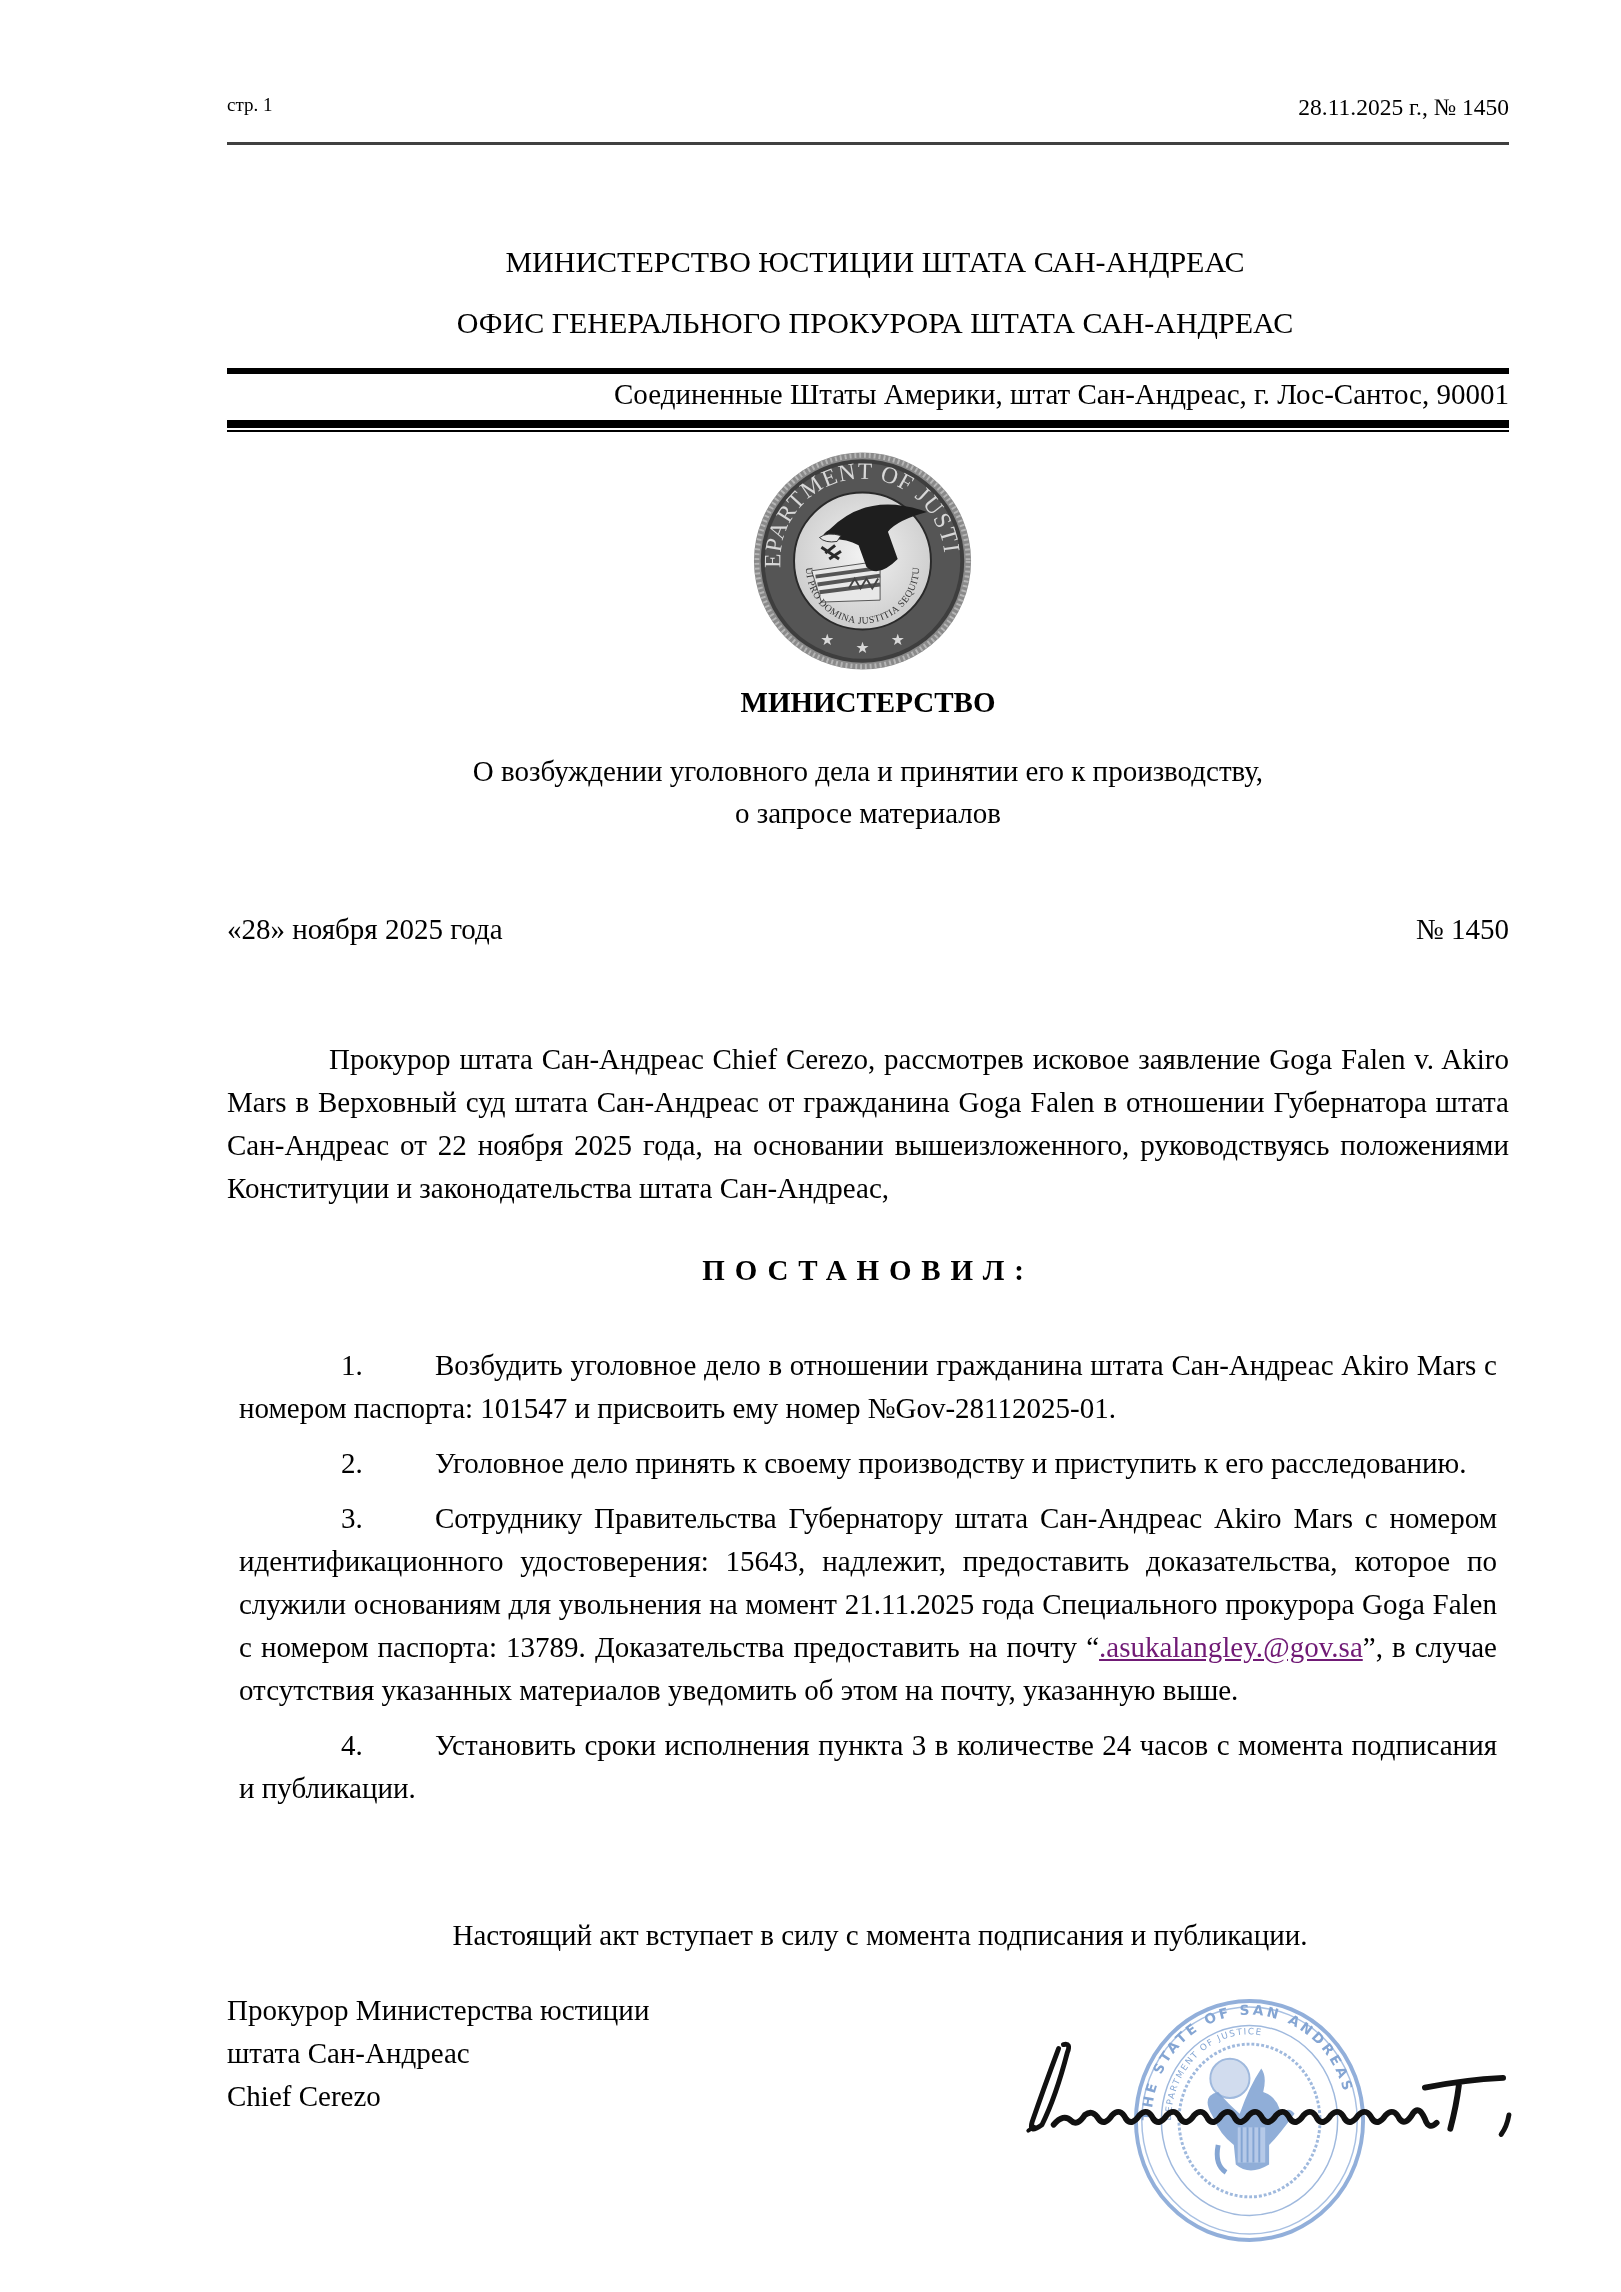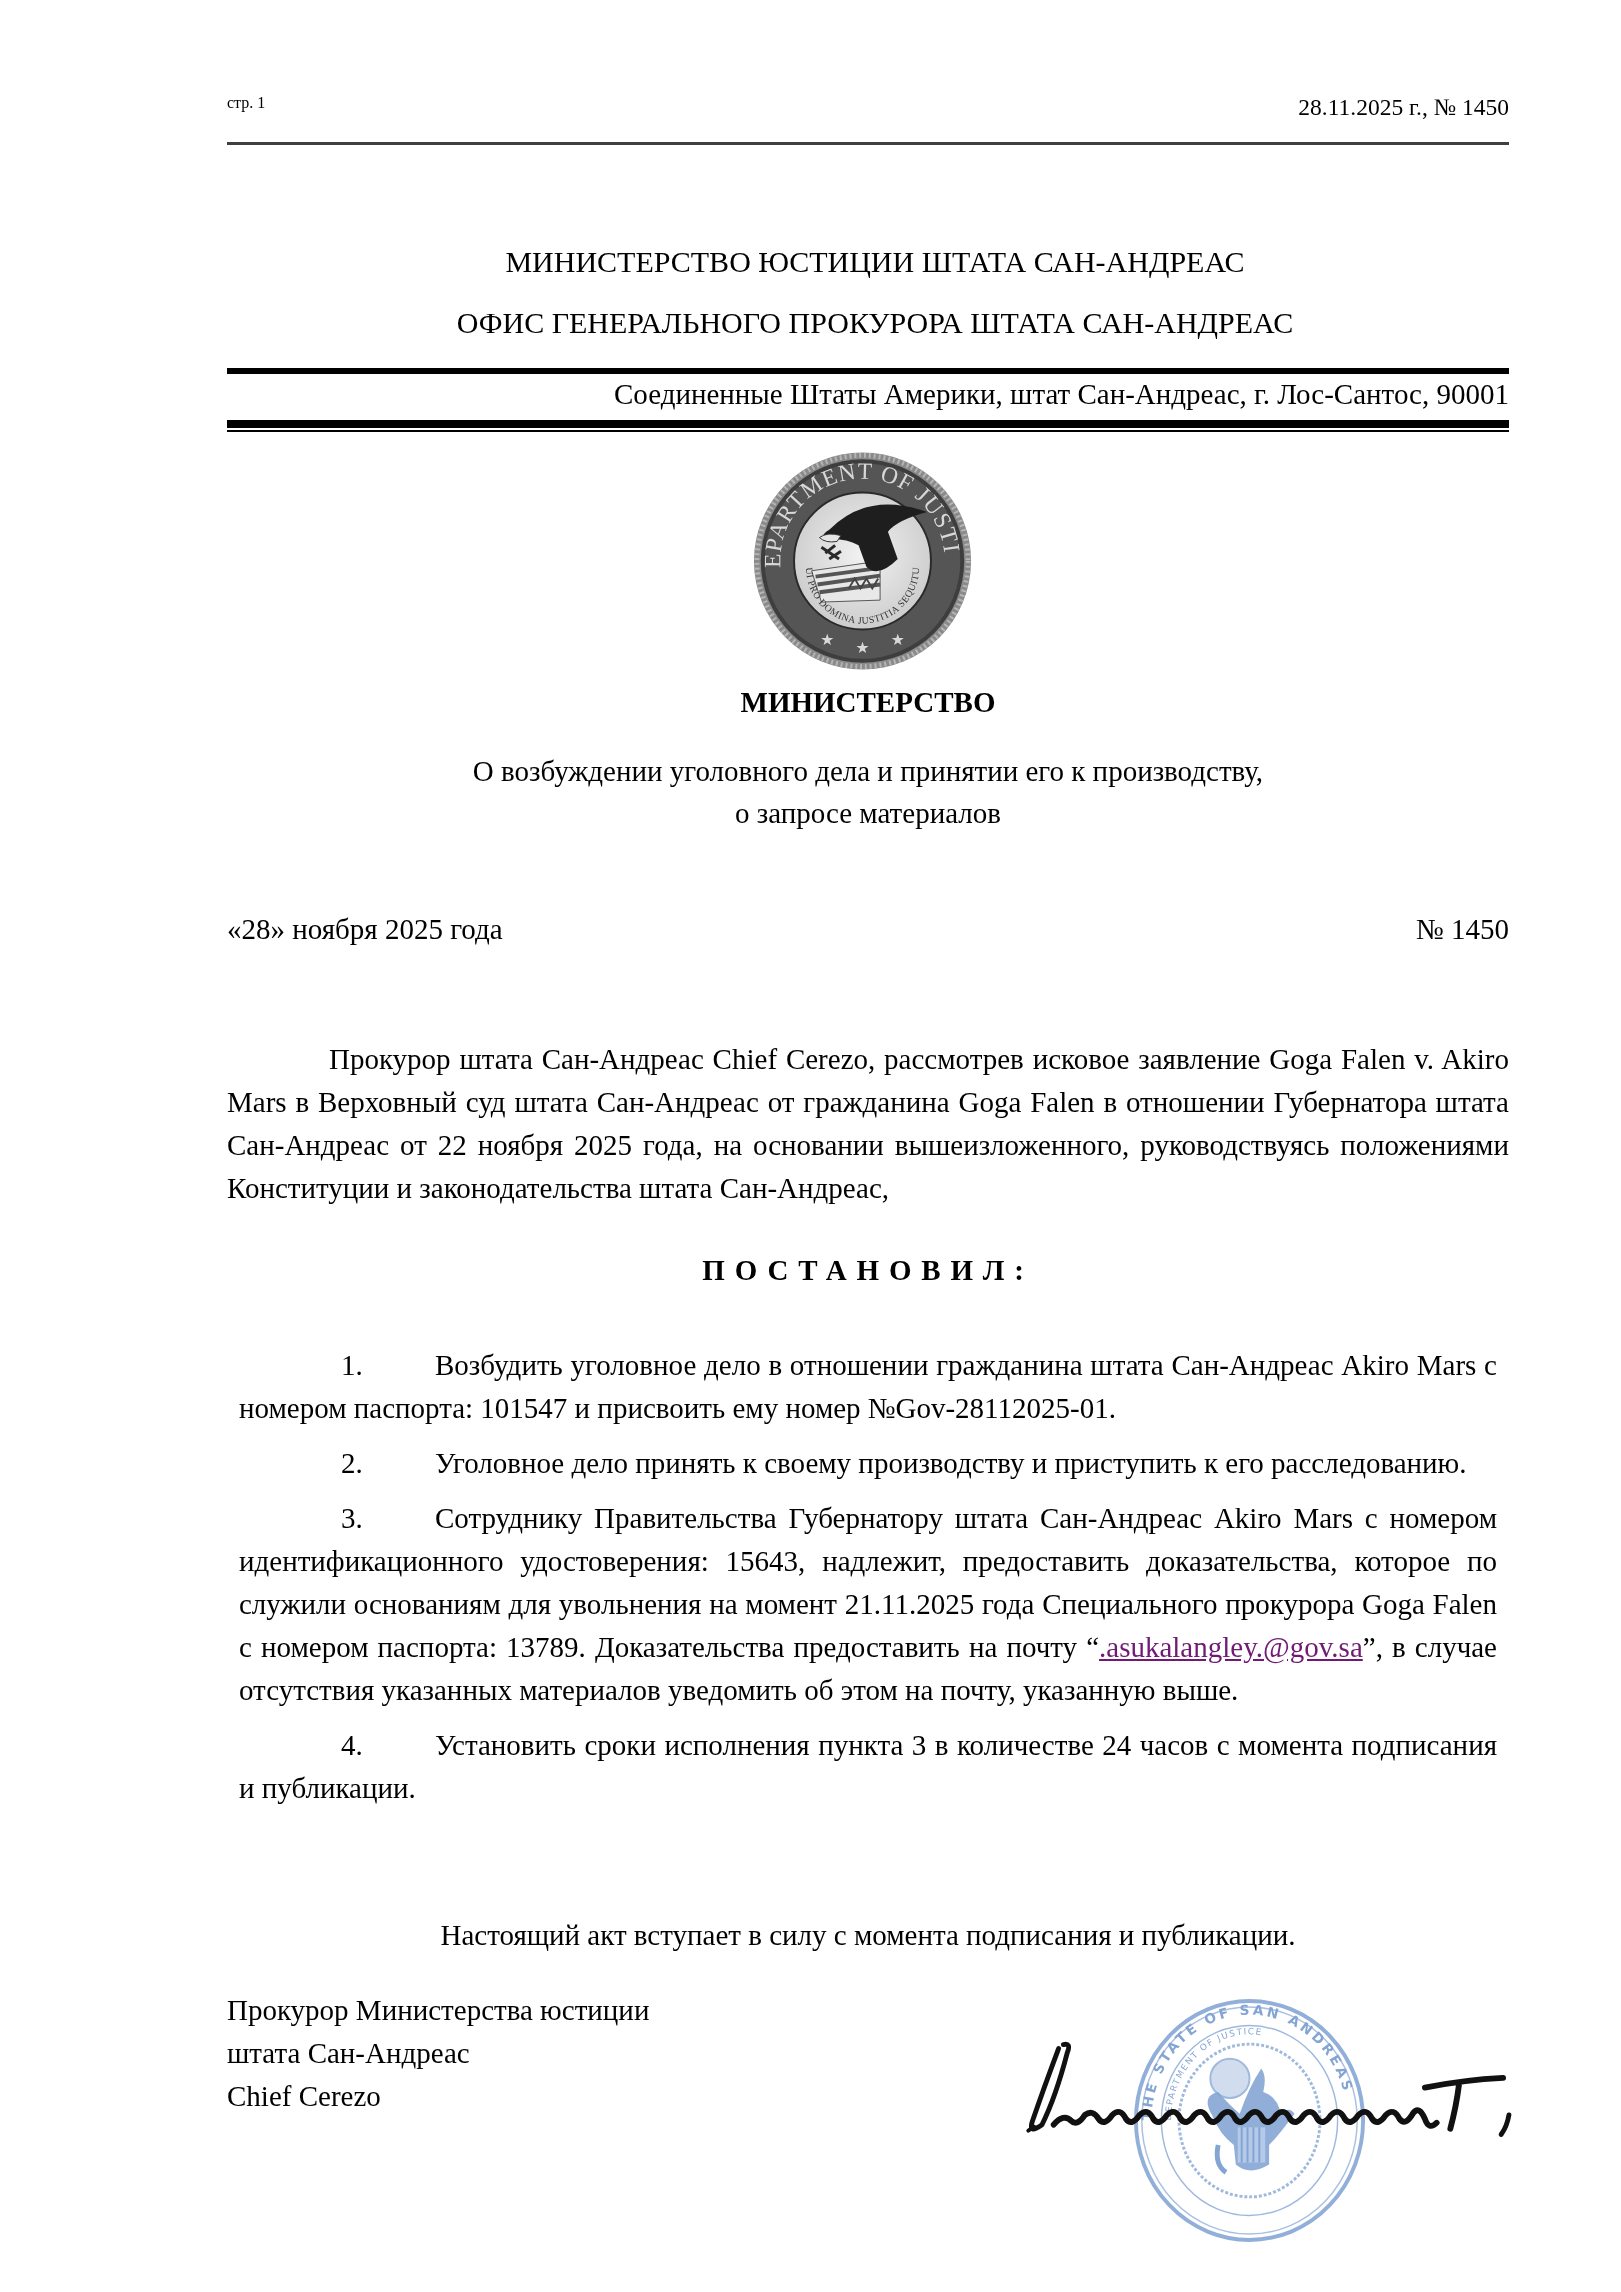--- a/index.html
+++ b/index.html
@@ -1,19 +1,19 @@
 <!DOCTYPE html>
 <html><head>
 <meta charset="utf-8">
 <style>
   html, body { margin: 0; padding: 0; background: #ffffff; }
   body { width: 1621px; height: 2293px; position: relative; overflow: hidden;
          font-family: "Liberation Serif", "DejaVu Serif", serif; color: #000; }
   .abs { position: absolute; }
-  .page-header-left { left: 227px; top: 94px; font-size: 16px; }
+  .page-header-left { left: 227px; top: 94px; font-size: 19px; }
   .page-header-right { right: 112px; top: 94px; font-size: 23.5px; }
   .hr-thin { left: 227px; width: 1282px; top: 142px; height: 2.9px; background: #404040; }
   .org { left: 234px; width: 1282px; text-align: center; font-size: 30px; letter-spacing: 0px; }
   .org1 { top: 245px; }
   .org2 { top: 306px; }
   .bar-thick-top { left: 227px; width: 1282px; top: 368px; height: 5.9px; background: #000; }
   .address { left: 227px; width: 1282px; top: 378px; text-align: right; font-size: 29px; }
   .bar-thick-bottom { left: 227px; width: 1282px; top: 420px; height: 7.8px; background: #000; }
   .bar-thin-bottom { left: 227px; width: 1282px; top: 430px; height: 2px; background: #000; }
   .seal { left: 751px; top: 451px; width: 223px; height: 220px; }
@@ -21,21 +21,21 @@
   .subtitle { left: 227px; width: 1282px; top: 750px; text-align: center; font-size: 29px; line-height: 42px; }
   .date-line { left: 227px; top: 913px; font-size: 29px; }
   .num-line { right: 112px; top: 913px; font-size: 29px; }
   .body-text { left: 227px; width: 1282px; font-size: 29px; line-height: 43px; text-align: justify; }
   .intro { top: 1038px; text-indent: 102px; }
   .resolved { left: 227px; width: 1282px; top: 1254px; text-align: center; font-size: 29px; font-weight: bold; letter-spacing: 9.8px; }
   .list { top: 1332px; }
   .list p { margin: 12px; text-indent: 102px; text-align: justify; }
   .list .num { display: inline-block; width: 94px; text-indent: 0; }
   .email-link { color: #701a75; text-decoration: underline; }
-  .effective { left: 227px; width: 1282px; top: 1919px; text-align: center; font-size: 29px; }
+  .effective { left: 239px; width: 1282px; top: 1919px; text-align: center; font-size: 29px; }
   .signer { left: 227px; top: 1989px; font-size: 29px; line-height: 43px; }
   .stamp { left: 1132px; top: 1998px; width: 235px; height: 245px; opacity: 0.85; }
   .signature { left: 1014px; top: 2029px; width: 519px; height: 127px; }
 </style>
 </head>
 <body>
 
 <div class="abs page-header-left">стр. 1</div>
 <div class="abs page-header-right">28.11.2025 г., № 1450</div>
 <div class="abs hr-thin"></div>

